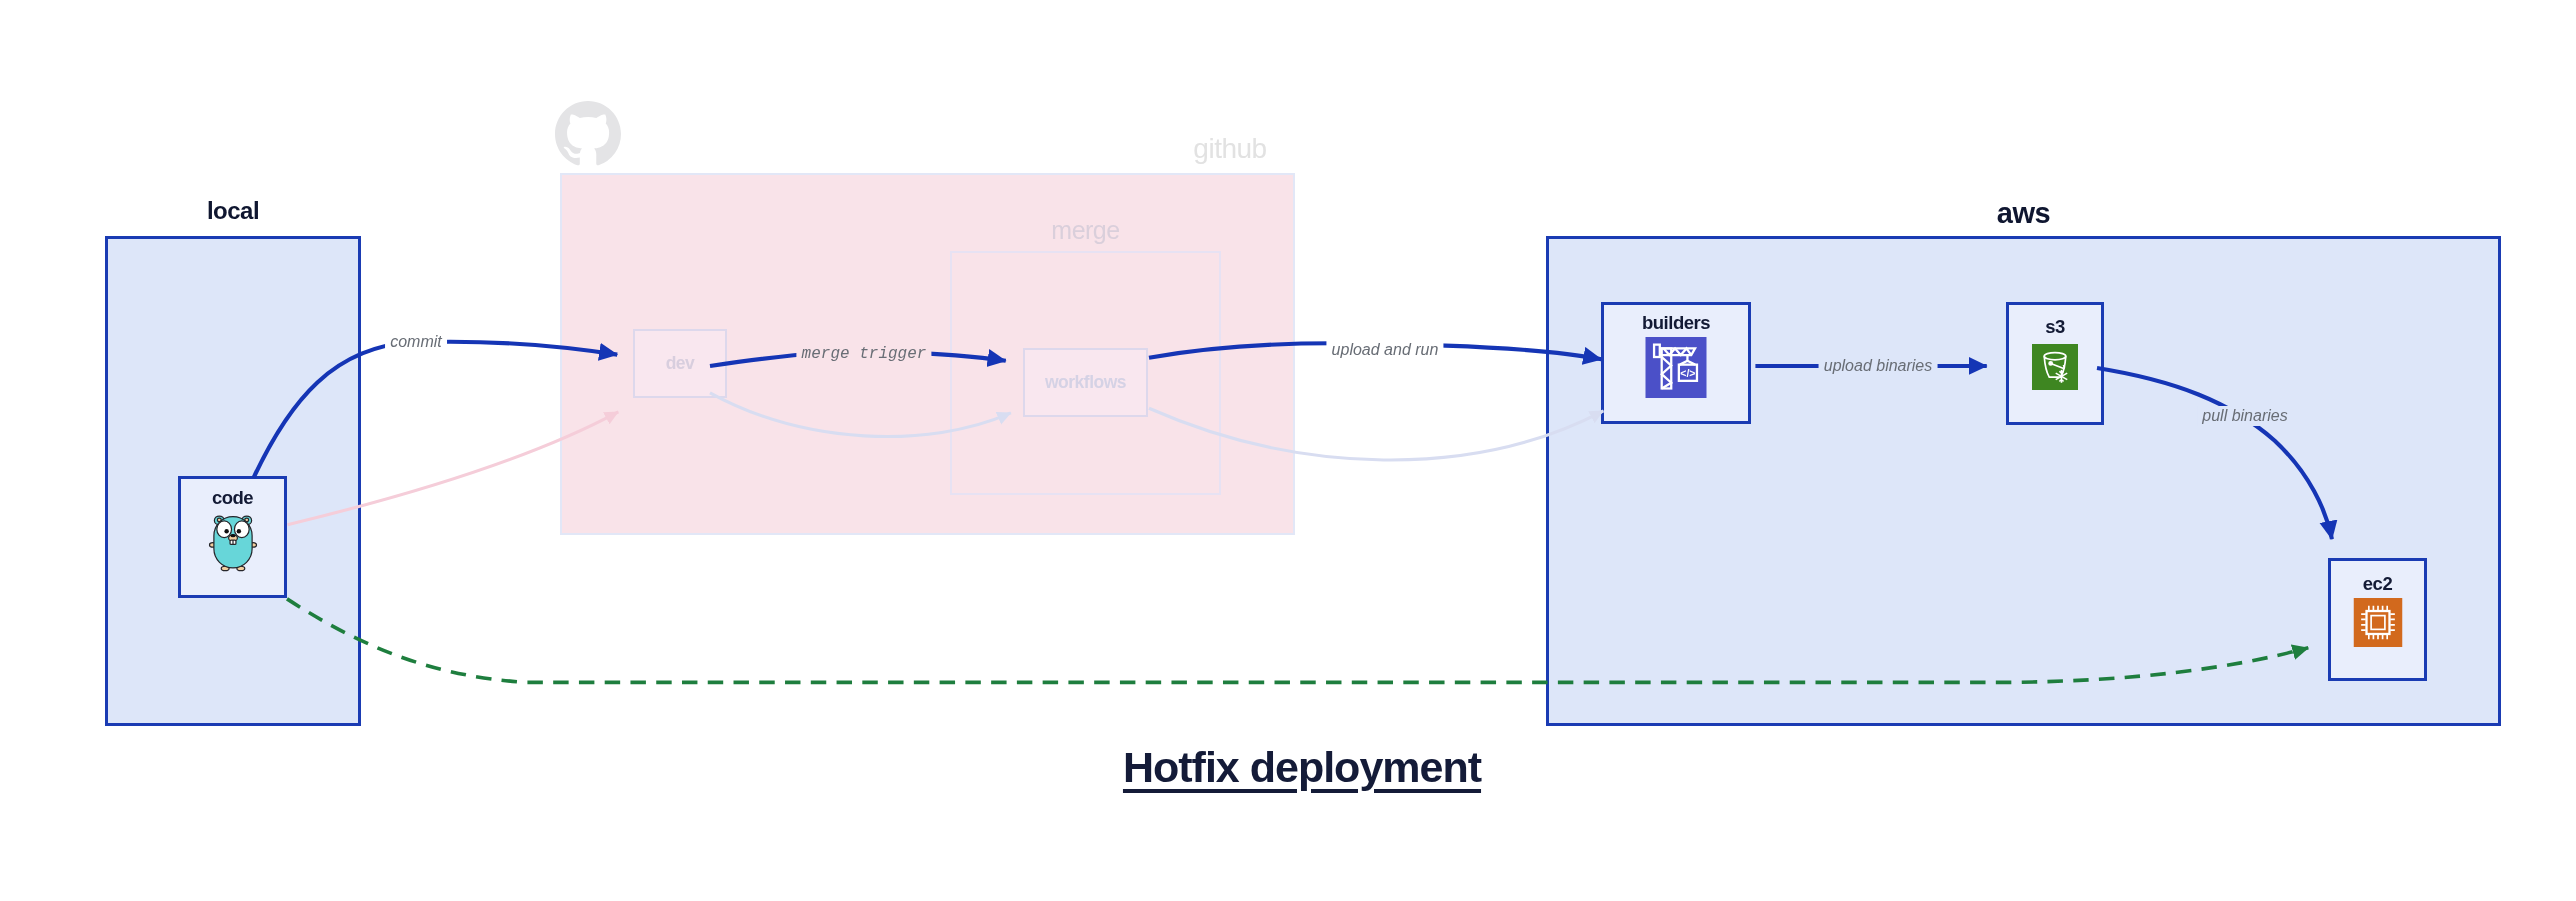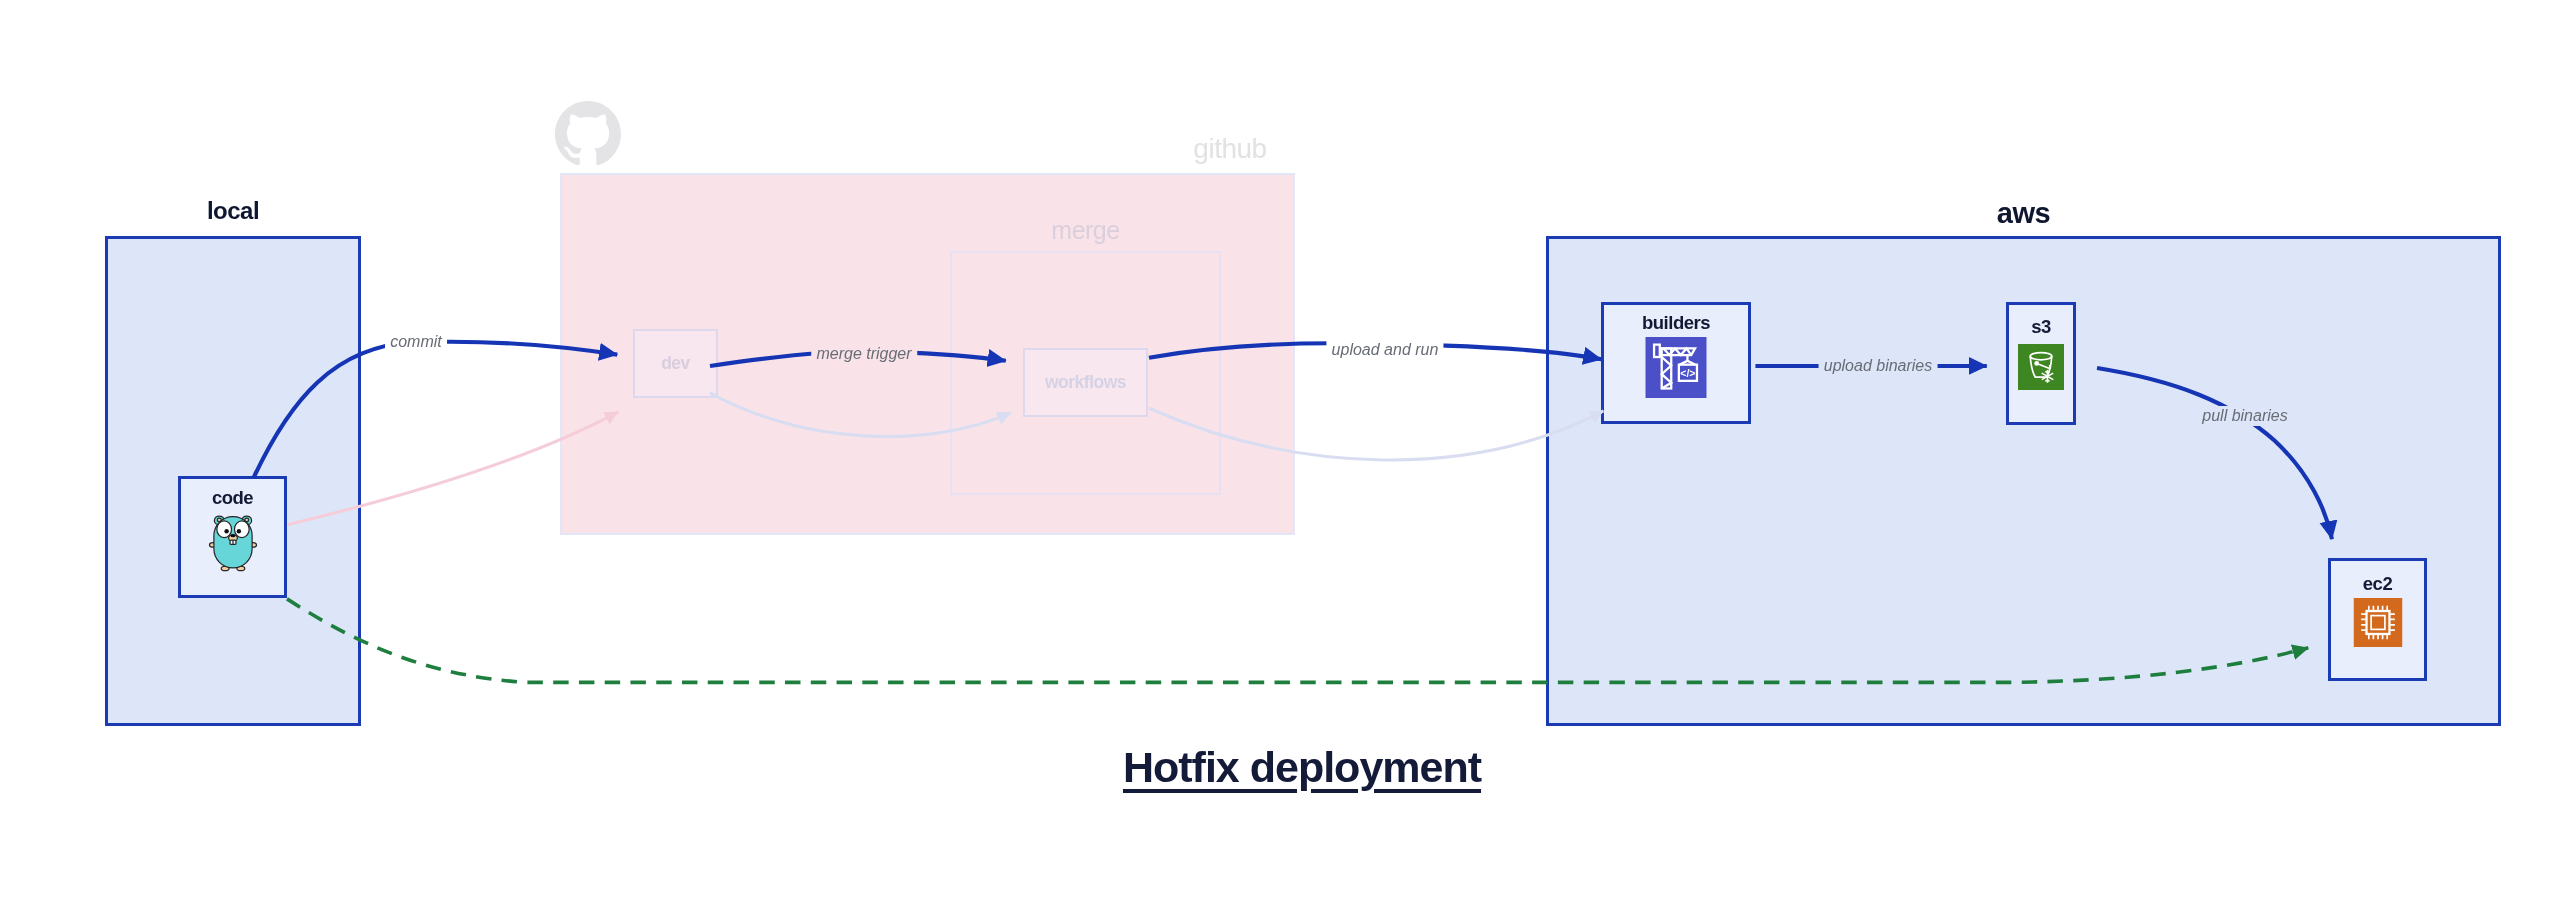--- a/index.html
+++ b/index.html
@@ -28,42 +28,42 @@
   .node{position:absolute;box-sizing:border-box;z-index:4;background:#e9eefc;border:3.1px solid #1a3bb3;}
   .node-label{display:block;text-align:center;font-weight:700;font-size:18.5px;color:#131a35;letter-spacing:-0.5px;}
   .node-icon{position:absolute;left:50%;transform:translateX(-50%);}
 
   #node-code{left:178px;top:476px;width:109px;height:122px;}
   #node-code .node-label{padding-top:8.2px;}
   #node-code .node-icon{top:33px;width:49px;height:60px;}
 
   .ghost{background:#f9e7ef;border:2.1px solid #ddd8ec;display:flex;align-items:center;justify-content:center;}
   .ghost .node-label{font-size:17.5px;color:#d8cede;padding:0;}
-  #node-dev{left:633px;top:329px;width:85px;height:69px;}
+  #node-dev{left:633px;top:329px;width:94px;height:69px;}
   #node-workflows{left:1023px;top:348px;width:125px;height:69px;}
   #node-workflows .node-label{color:#d5d2e5;}
 
   #node-builders{left:1601px;top:302px;width:150px;height:122px;}
   #node-builders .node-label{padding-top:7.2px;}
   #node-builders .node-icon{top:32px;width:62px;height:61px;}
 
-  #node-s3{left:2006px;top:302px;width:70px;height:123px;}
+  #node-s3{left:2006px;top:302px;width:98px;height:123px;}
   #node-s3 .node-label{padding-top:11.3px;}
   #node-s3 .node-icon{top:39px;width:46px;height:46px;}
 
   #node-ec2{left:2328px;top:558px;width:99px;height:123px;}
   #node-ec2 .node-label{padding-top:12.4px;}
   #node-ec2 .node-icon{top:37px;width:49px;height:49px;}
 
   
   #edges{position:absolute;left:0;top:0;z-index:5;pointer-events:none;}
   .edge-label{position:absolute;z-index:6;transform:translate(-50%,-50%);font-style:italic;
               font-size:16px;color:#686d75;white-space:nowrap;padding:1px 5.2px;}
   .bg-white{background:#ffffff;}
-  .bg-pink{background:#f9e3e9;}
+  .bg-pink{background:#f9e3e9;font-family:Liberation Mono, monospace;}
   .bg-lav{background:#dde6f9;}
   #lbl-commit{left:416px;top:342px;}
   #lbl-merge{left:864px;top:354px;}
   #lbl-uploadrun{left:1385px;top:350px;}
   #lbl-uploadbin{left:1878px;top:366px;}
   #lbl-pullbin{left:2245px;top:416px;}
 
   
   #diagram-title{position:absolute;left:1302px;top:743px;transform:translateX(-50%);z-index:6;
                  font-size:43px;font-weight:600;letter-spacing:-1px;color:#141b38;

